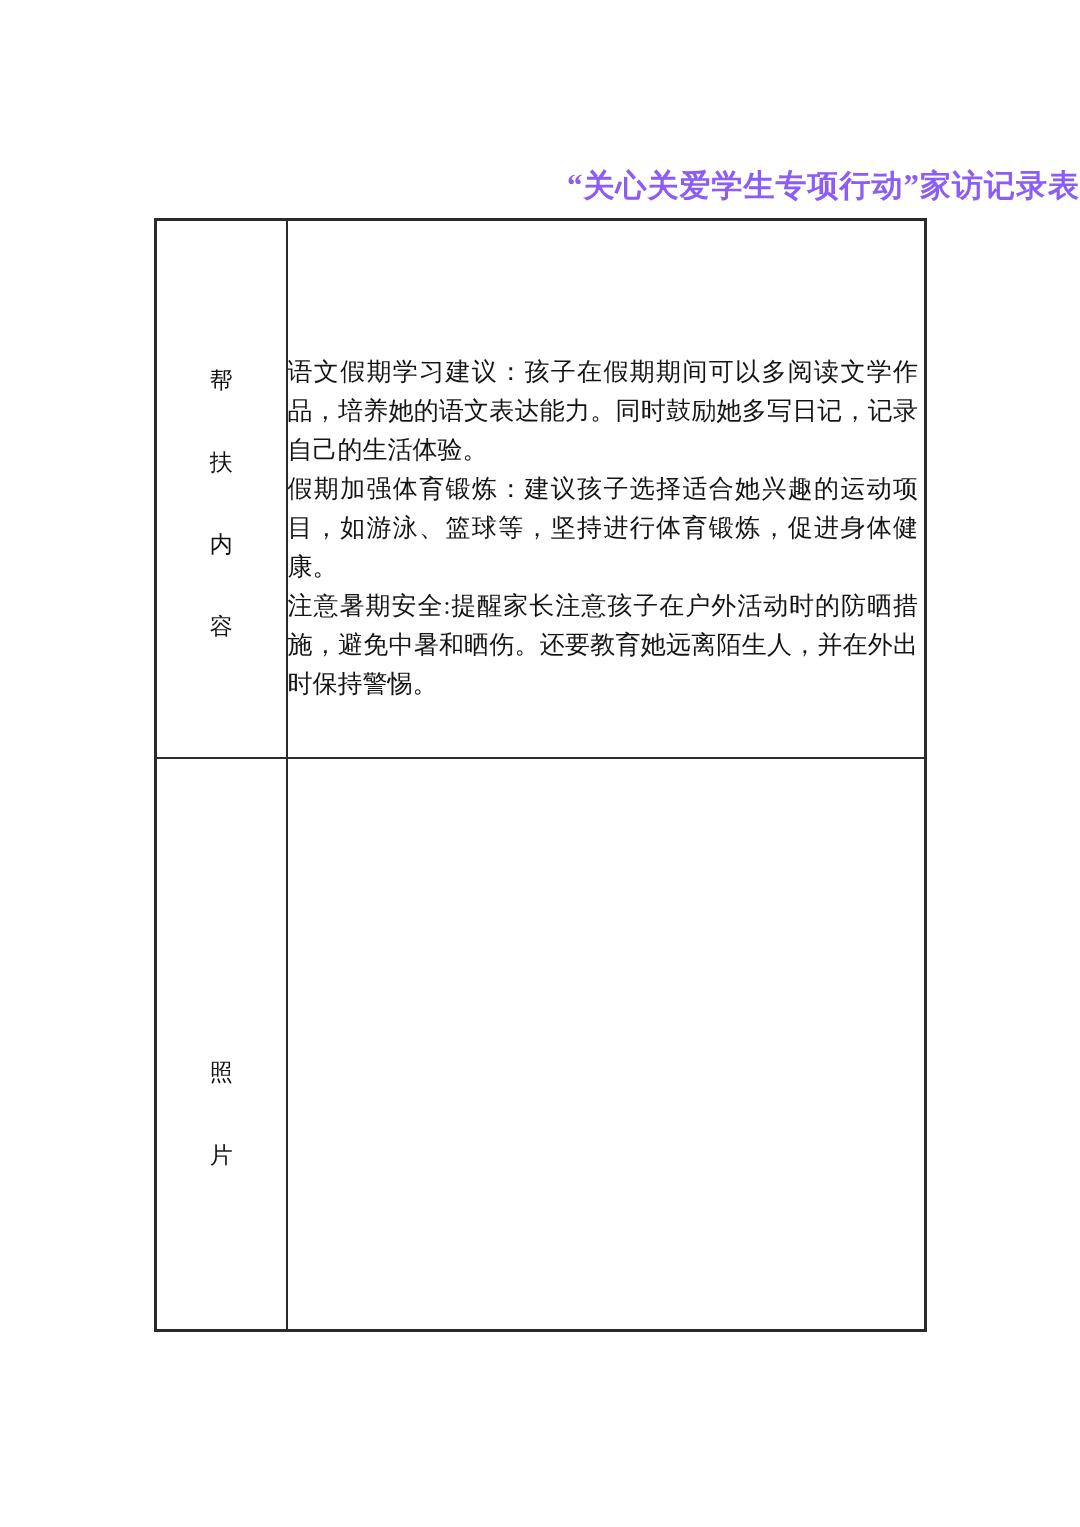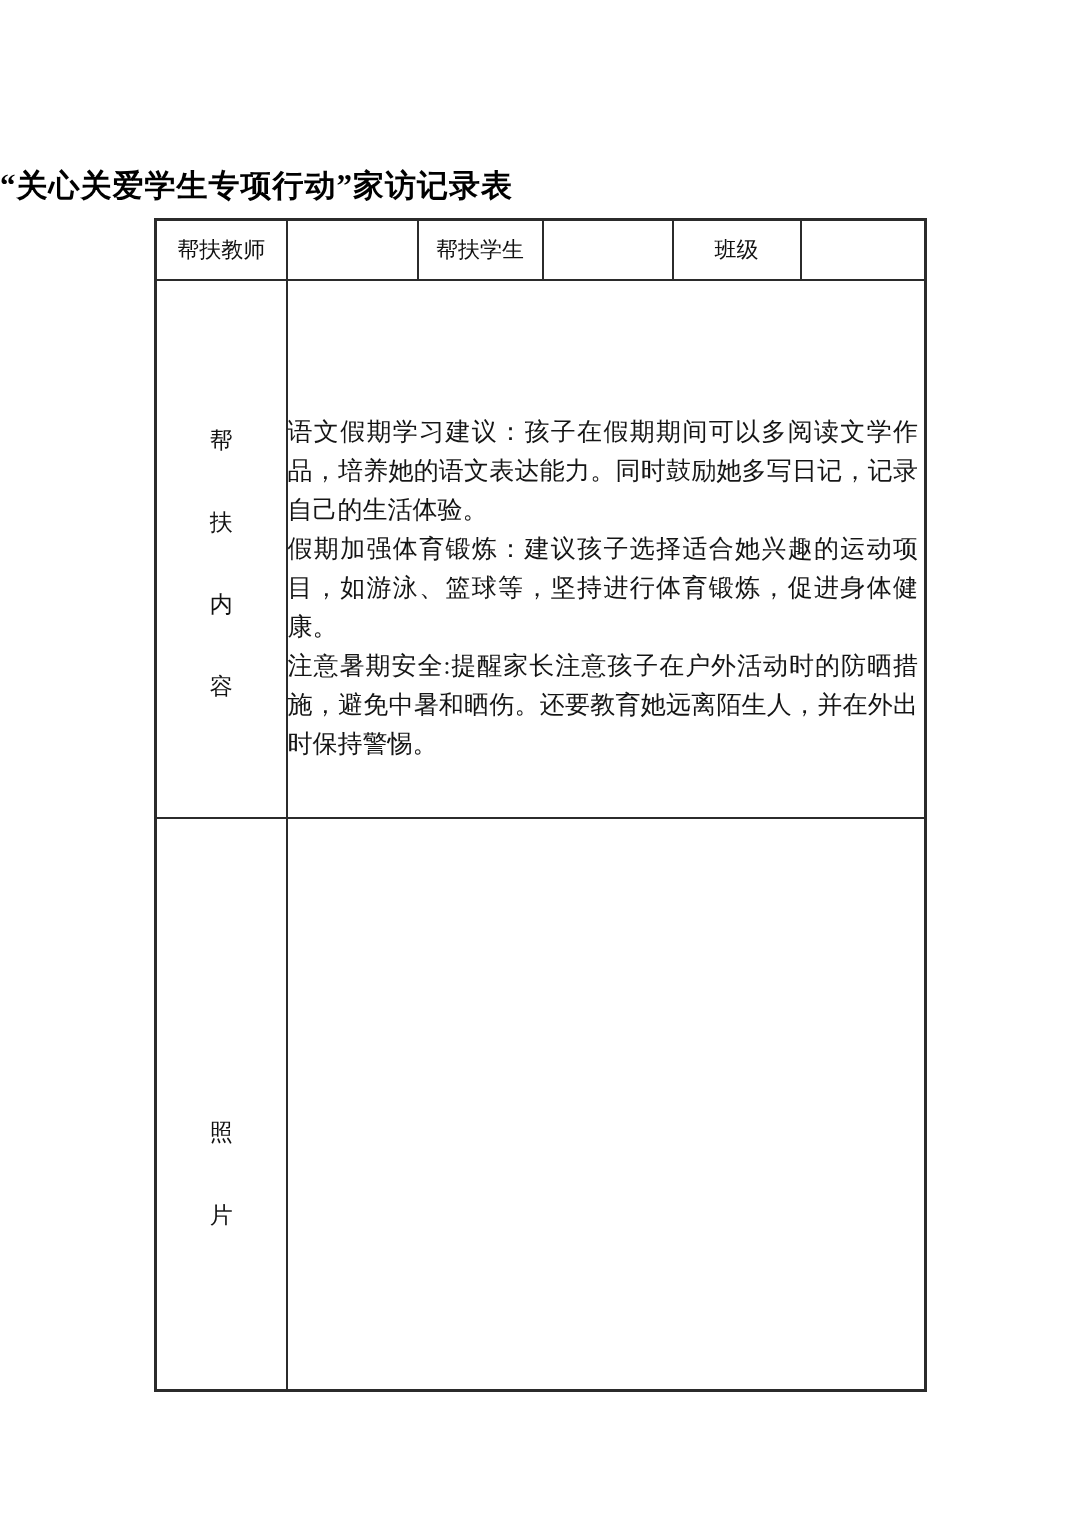--- a/index.html
+++ b/index.html
@@ -11,25 +11,25 @@
     background: #ffffff;
     font-family: "Liberation Serif", serif;
     color: #1a1a1a;
     overflow: hidden;
   }
   .doc-title {
     position: absolute;
     top: 165px;
     left: 0;
     width: 100%;
-    text-align: left;
+    text-align: right;
     font-size: 31px;
     font-weight: bold;
     letter-spacing: 1px;
-    color: #000000;
+    color: #8b5cf6;
   }
   table.record-table {
     position: absolute;
     left: 154px;
     top: 218px;
     width: 770px;
     border-collapse: collapse;
     table-layout: fixed;
     border: 3px solid #2b2b2b;
   }
@@ -86,28 +86,20 @@
     <colgroup>
       <col style="width:131px">
       <col style="width:131px">
       <col style="width:125px">
       <col style="width:130px">
       <col style="width:128px">
       <col style="width:125px">
     </colgroup>
 
     <tbody>
-        <tr class="header-row">
-      <td class="hdr-label">帮扶教师</td>
-      <td></td>
-      <td class="hdr-label">帮扶学生</td>
-      <td></td>
-      <td class="hdr-label">班级</td>
-      <td></td>
-    </tr>
 
     <tr class="content-row">
       <td class="vlabel-cell">
         <div class="vstack support">
           <span class="vchar">帮</span>
           <span class="vchar">扶</span>
           <span class="vchar">内</span>
           <span class="vchar">容</span>
         </div>
       </td>

